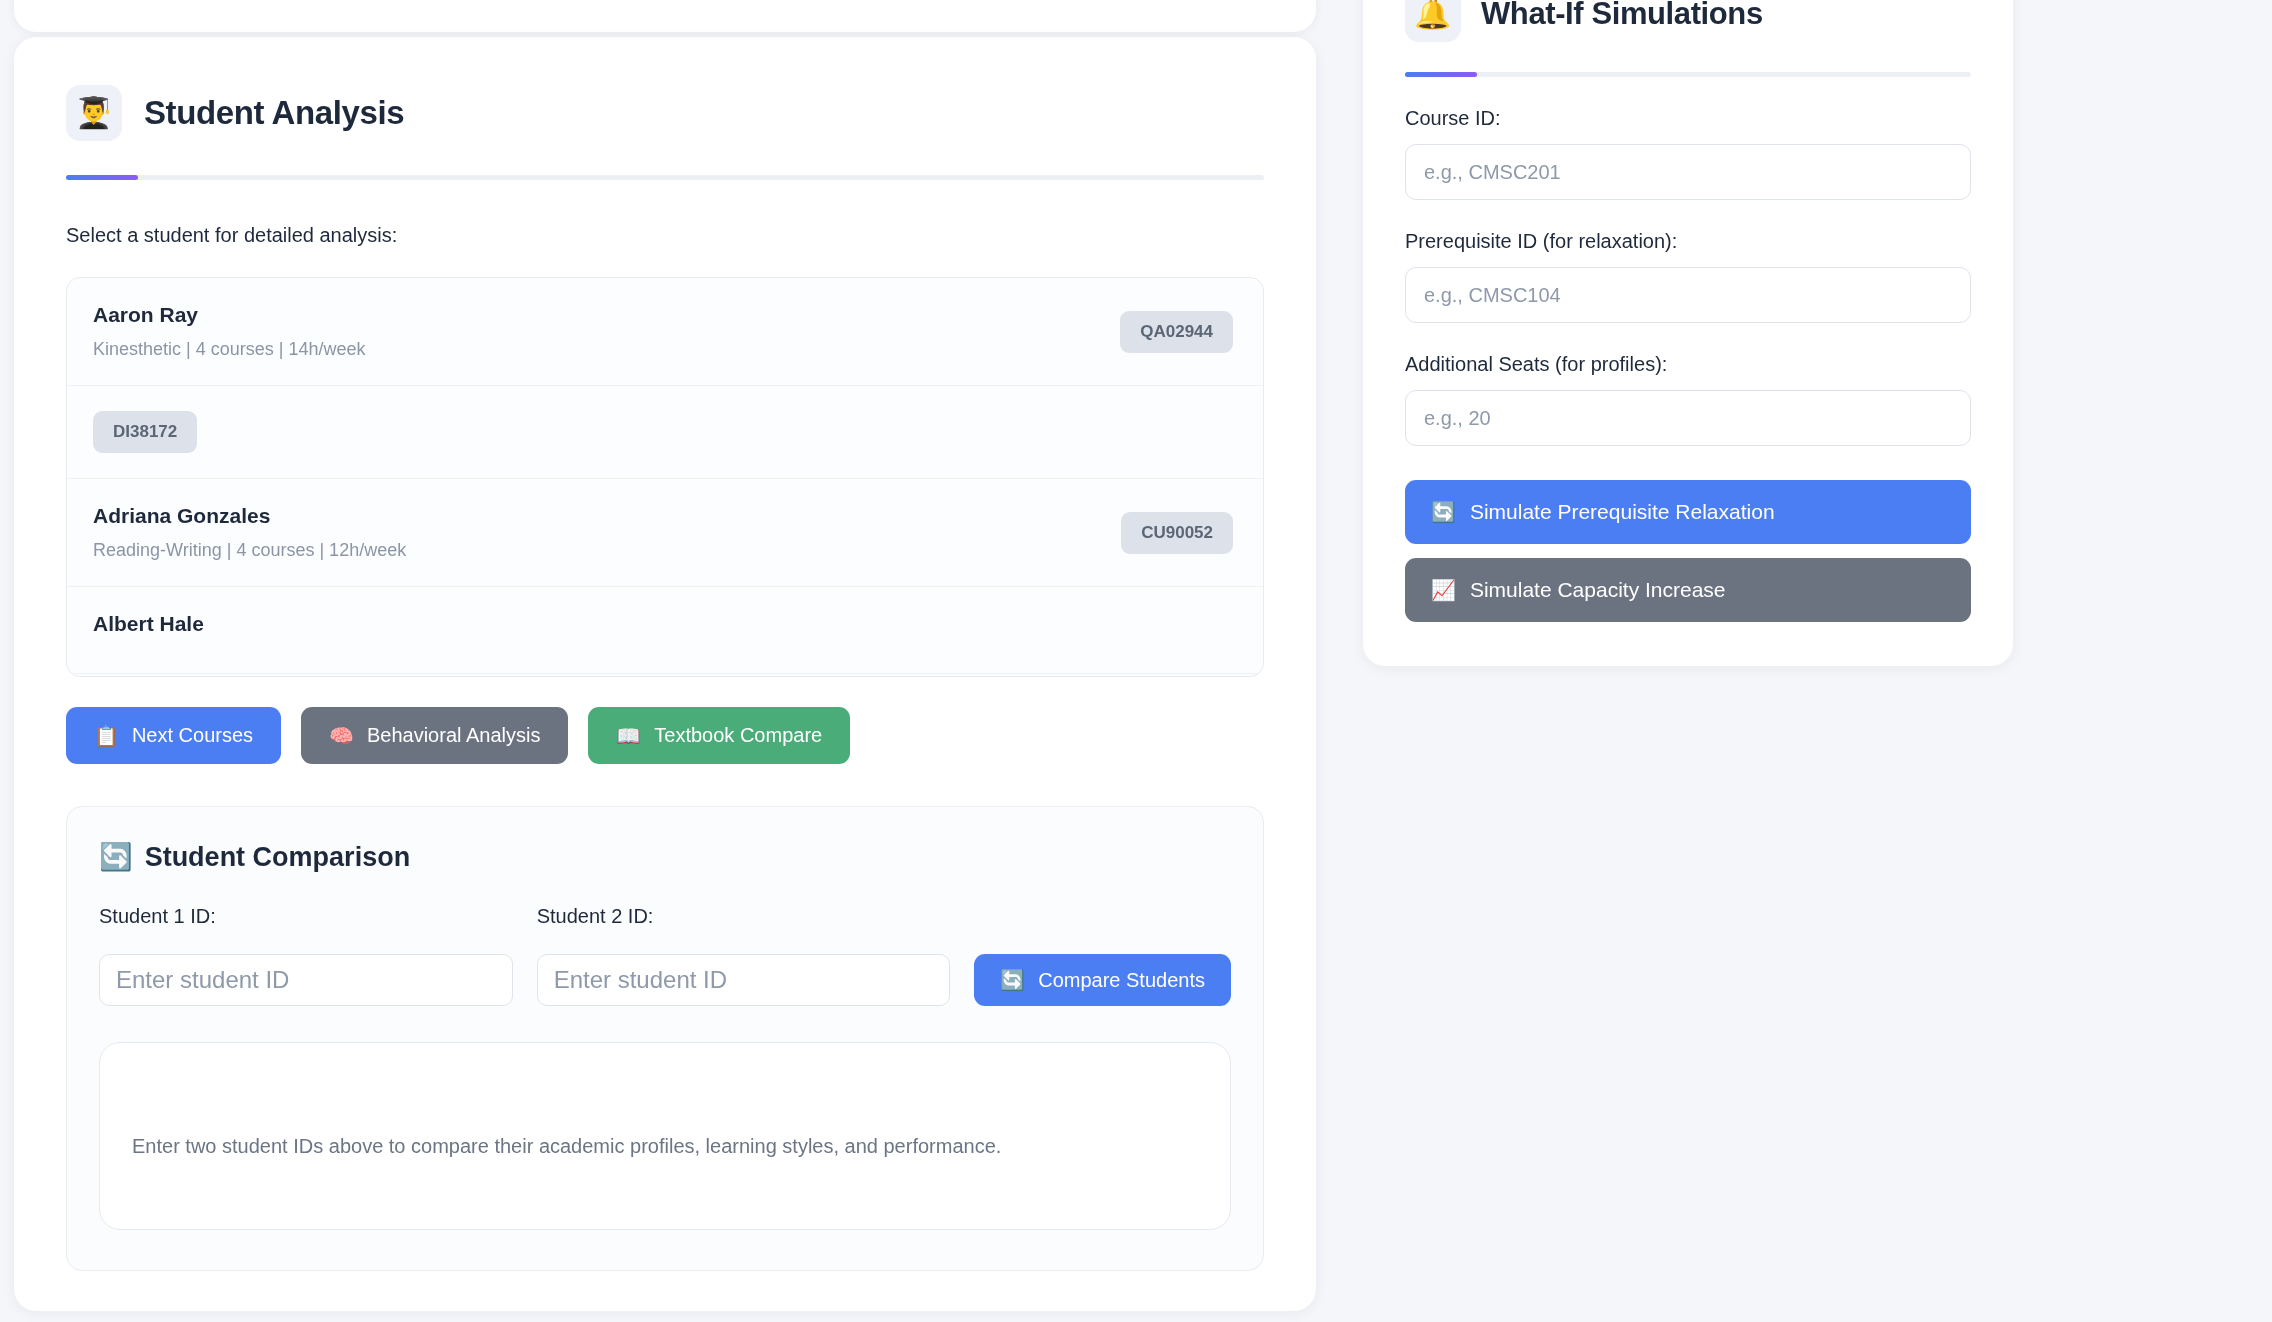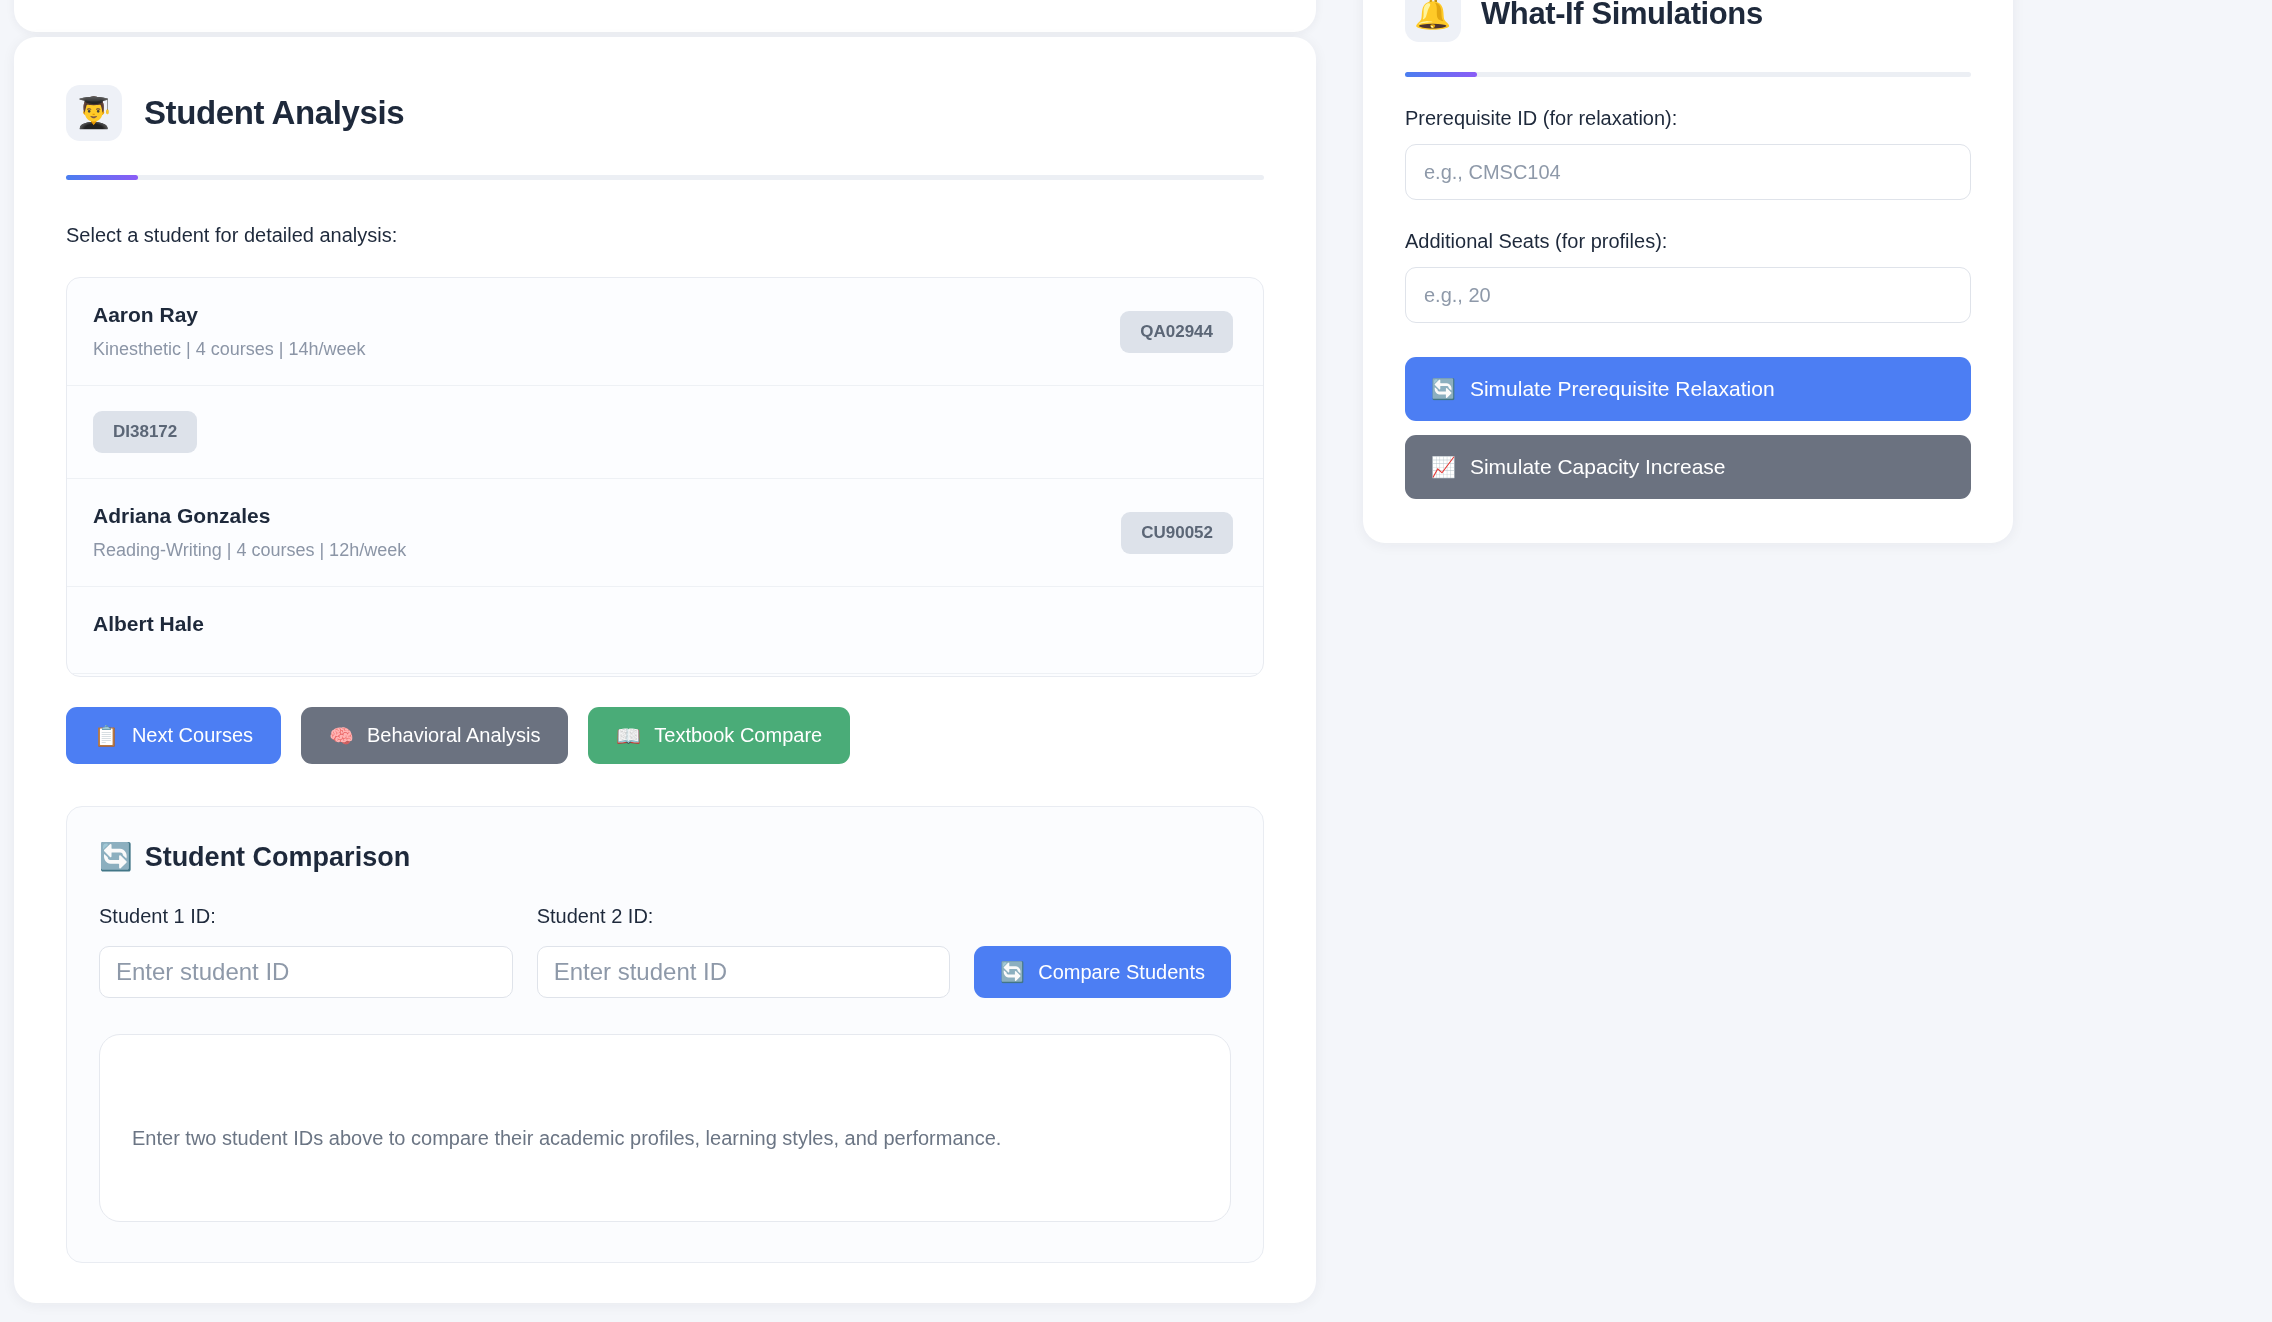--- a/index.html
+++ b/index.html
@@ -190,21 +190,21 @@
     margin-top: 32px;
   }
 
   .field { display: flex; flex-direction: column; }
   .field-a { width: 425px; }
   .field-b { width: 425px; }
 
   .field-label {
     font-size: 20px;
     color: #1e293b;
-    margin-bottom: 18px;
+    margin-bottom: 26px;
   }
 
   .text-input {
     height: 52px;
     border: 1px solid #dfe3ea;
     border-radius: 10px;
     background: #ffffff;
     font-size: 24px;
     color: #1e293b;
     font-family: "Liberation Sans", sans-serif;
@@ -407,20 +407,24 @@
 <div class="right-col">
   <div class="sim-panel">
 
     <div class="sim-head">
       <div class="head-icon">🔔</div>
       <div class="sim-title">What-If Simulations</div>
     </div>
 
     <div class="sim-accent"></div>
 
+    <div class="sim-field">
+      <div class="sim-field-label">Course ID:</div>
+      <input class="sim-input" type="text" value="" placeholder="e.g., CMSC201" style="">
+    </div>
 
     <div class="sim-field">
       <div class="sim-field-label">Prerequisite ID (for relaxation):</div>
       <input class="sim-input" type="text" value="" placeholder="e.g., CMSC104" style="">
     </div>
 
     <div class="sim-field">
       <div class="sim-field-label">Additional Seats (for profiles):</div>
       <input class="sim-input" type="text" value="" placeholder="e.g., 20" style="">
     </div>

